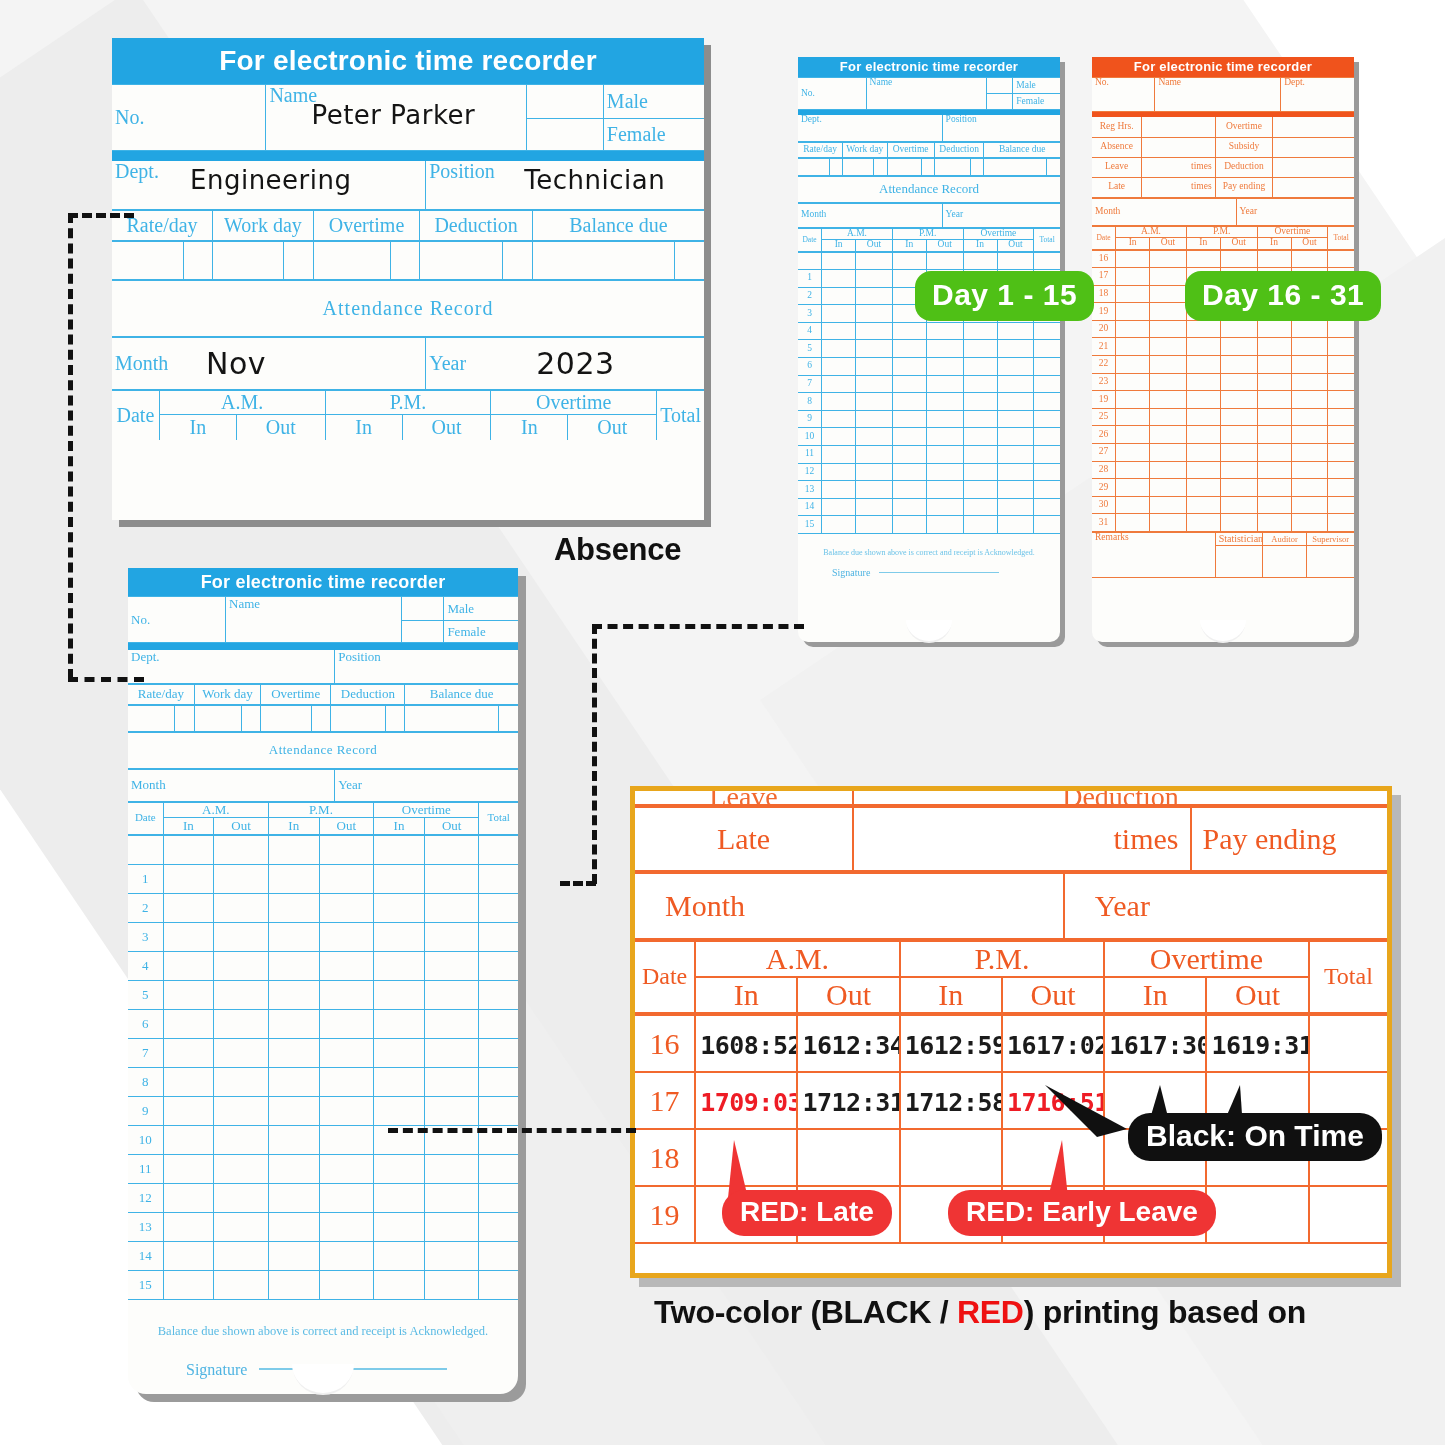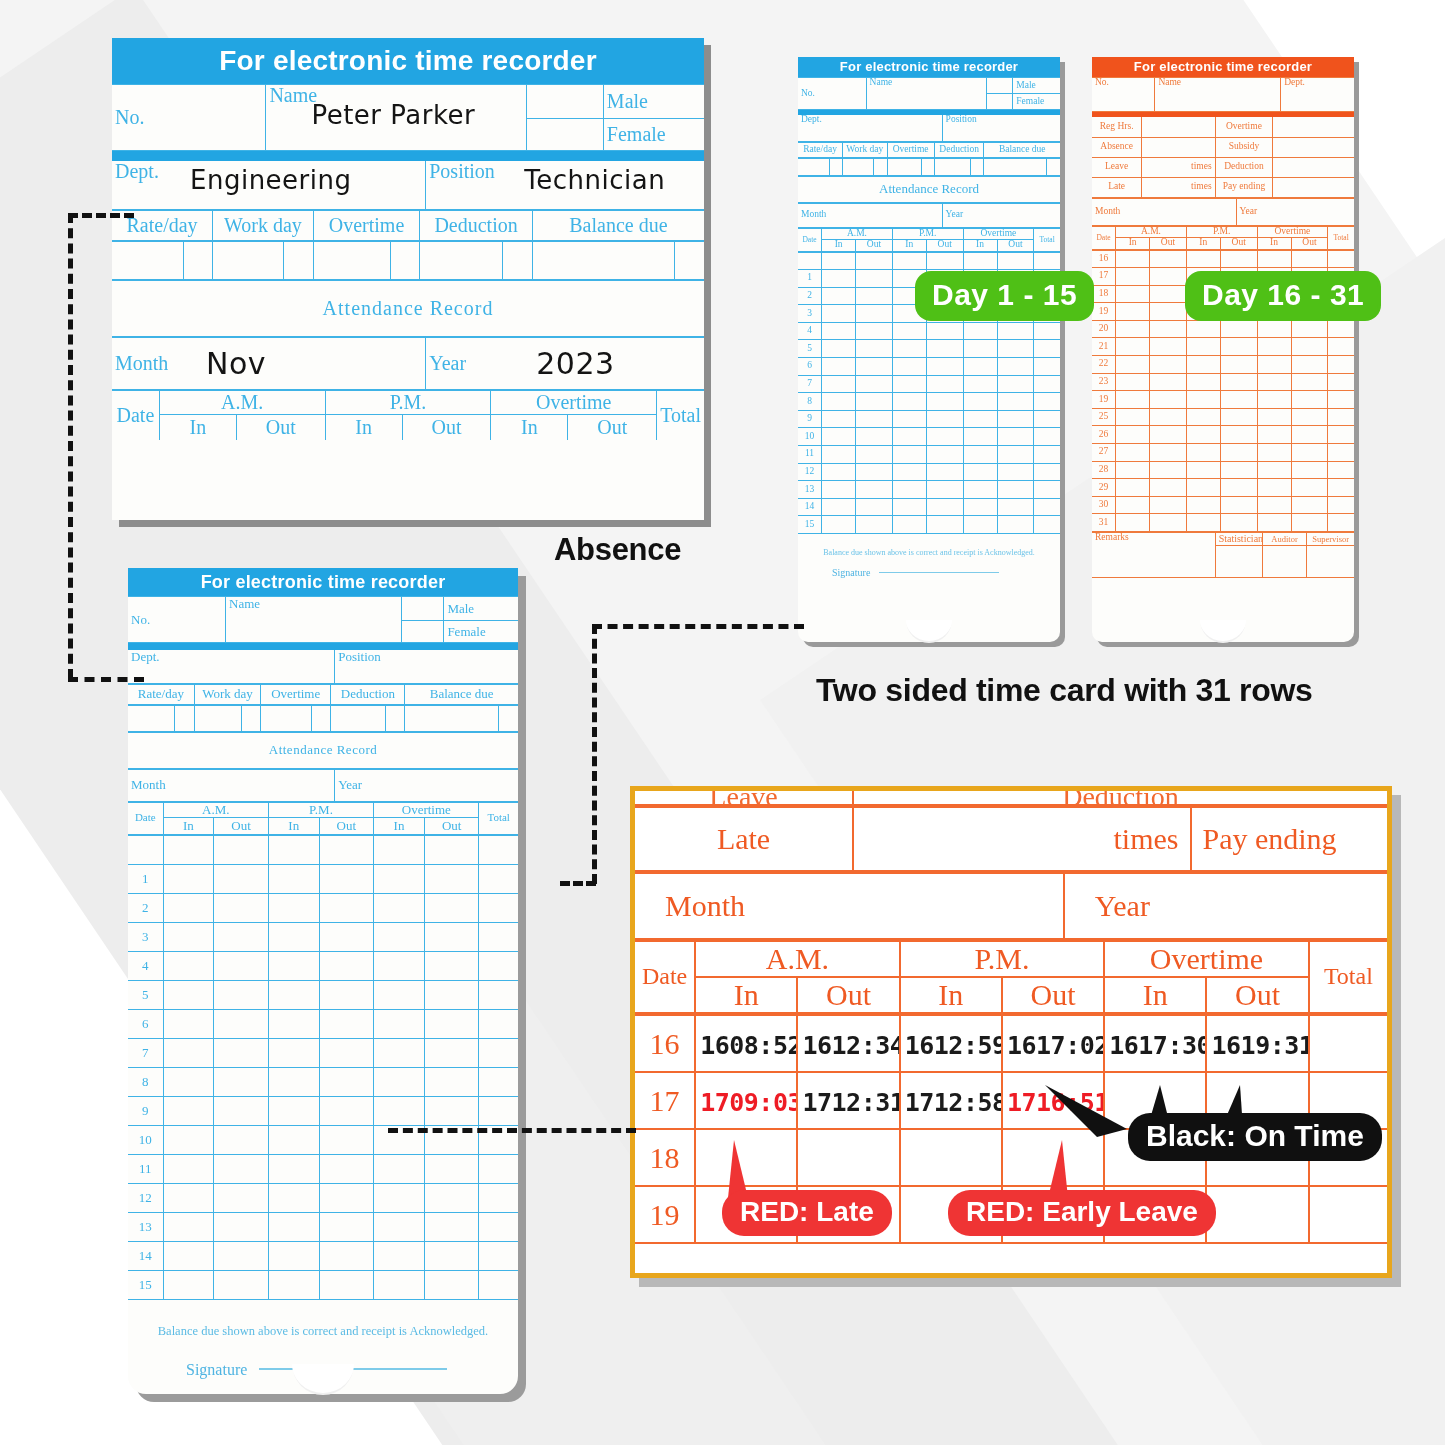--- a/index.html
+++ b/index.html
@@ -1468,24 +1468,26 @@
 </svg>
 <div class="callout red" style="left:948px;top:1190px;">
   <span class="pill">RED: Early Leave</span>
 </div>
 
 <div class="anno" style="left:554px; top:532px; font-size:31px; width:250px">
   <div>Absence</div>
 </div>
 
 <div class="anno" style="left:816px; top:672px; font-size:32px; width:600px">
-  <div>Two sided time card with 31 rows</div>
 </div>
 
 <div class="anno" style="left:654px; top:1294px; font-size:32px; width:720px">
+  <div>
+    <span>Two-color (BLACK / </span><span class="red-word">RED</span><span>) printing based on</span>
+  </div>
 </div>
 
 <div class="dash h" style="left:68px;  top:213px; width:66px;"></div>
 <div class="dash v" style="left:68px;  top:213px; height:466px;"></div>
 <div class="dash h" style="left:68px;  top:677px; width:76px;"></div>
 
 <div class="dash v" style="left:592px; top:624px; height:260px;"></div>
 <div class="dash h" style="left:592px; top:624px; width:212px;"></div>
 <div class="dash h" style="left:560px; top:881px; width:36px;"></div>
 

